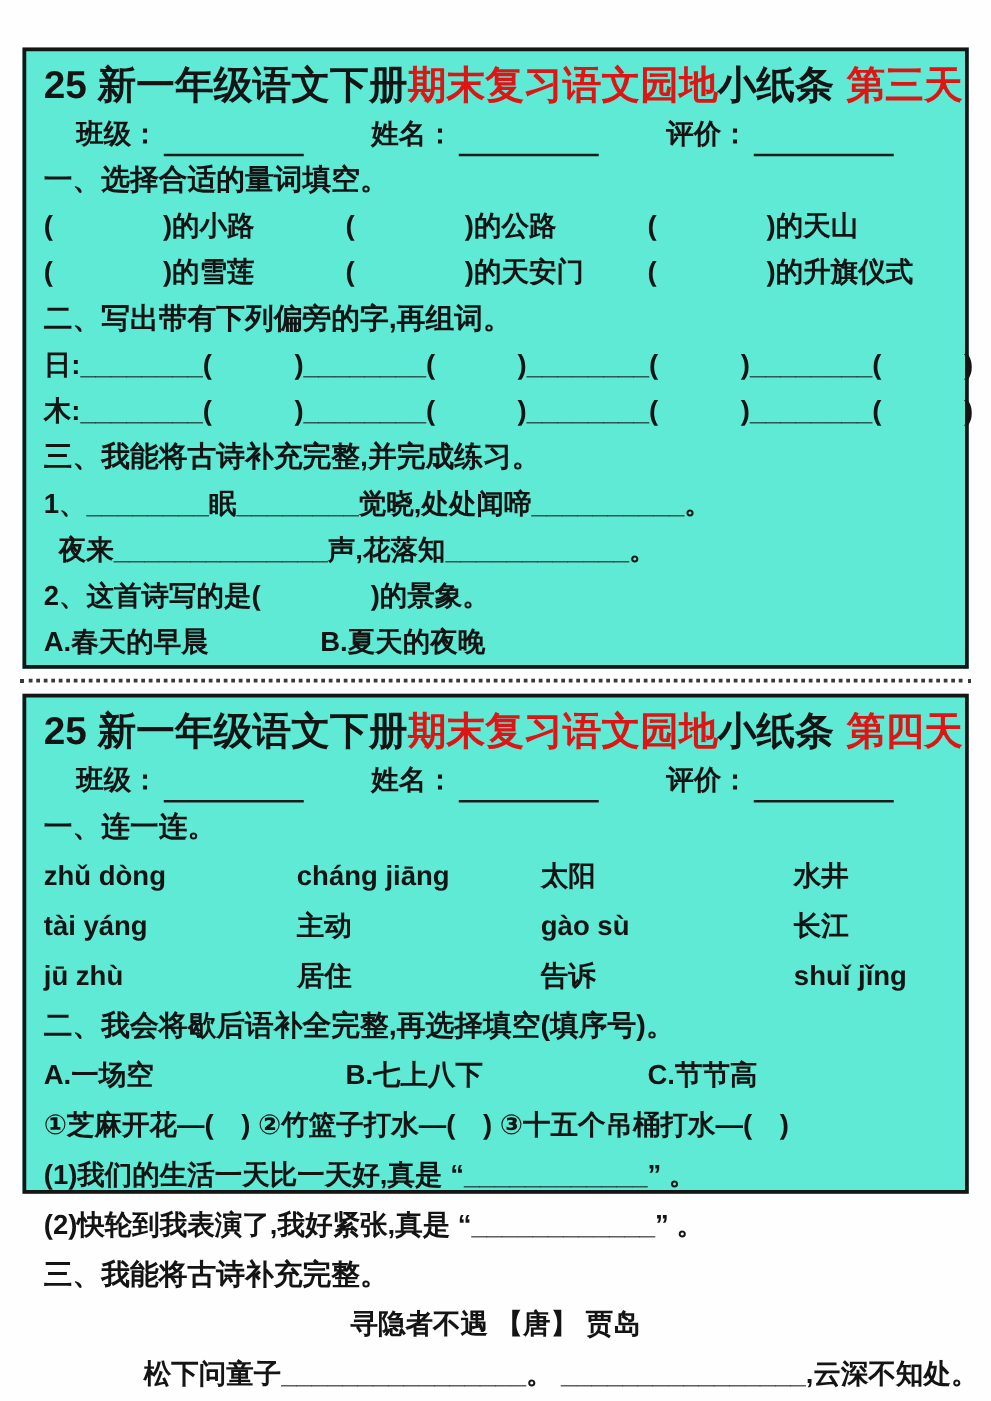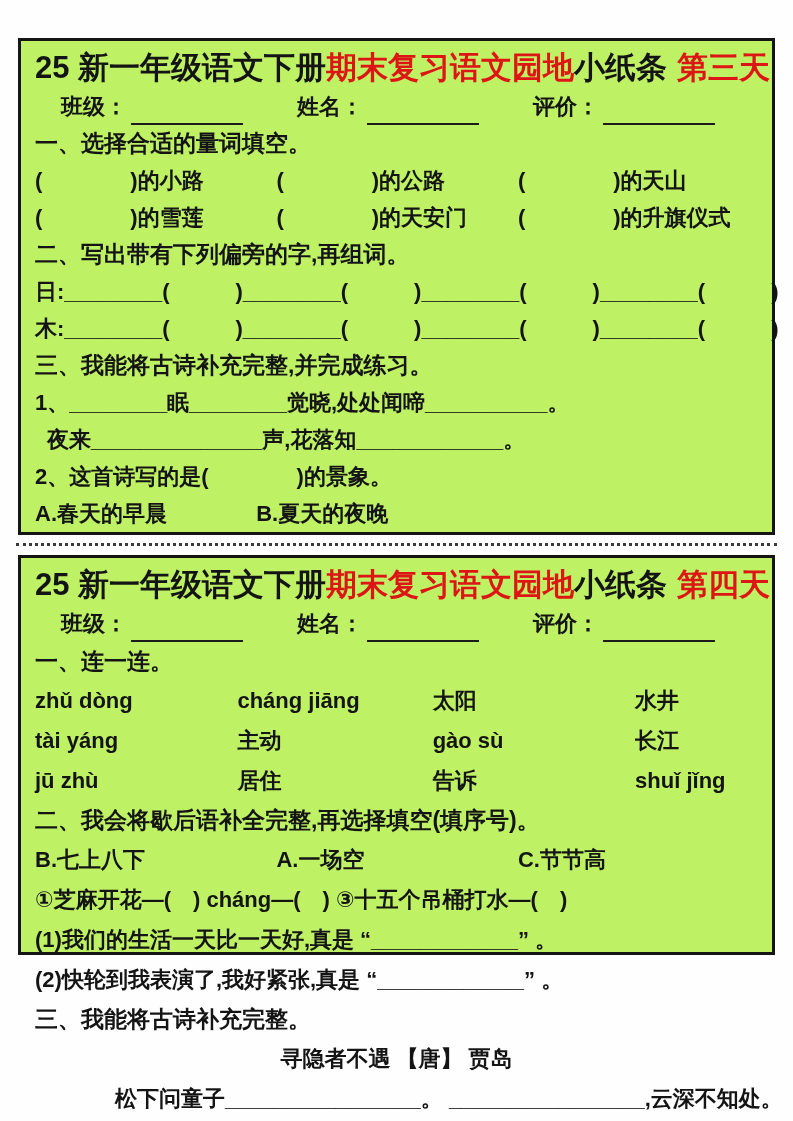--- a/index.html
+++ b/index.html
@@ -8,21 +8,21 @@
     width: 793px; height: 1121px;
     font-family: "Liberation Sans", "DejaVu Sans", sans-serif;
     color: #141414;
     overflow: hidden;
   }
   .page { width: 793px; height: 1121px; position: relative; background: #fefefe; }
   .sheet {
     position: absolute;
     left: 18px; width: 757px;
     border: 3px solid #151515;
-    background: #bef264;
+    background: #5eead4;
     padding: 6px 14px 8px 14px;
   }
   .sheet.day3 { top: 38px; height: 497px; }
   .sheet.day4 { top: 555px; height: 400px; }
   .cutline {
     position: absolute;
     left: 16px; width: 761px; top: 543px;
     border-top: 3px dotted #3a3a3a;
   }
   .box-title {
@@ -143,25 +143,25 @@
     </div>
     <div class="line cols4">
       <span>jū  zhù</span>
       <span>居住</span>
       <span>告诉</span>
       <span>shuǐ jǐng</span>
     </div>
 
     <div class="h">二、我会将歇后语补全完整,再选择填空(填序号)。</div>
     <div class="line cols3">
+      <span>A.一场空</span>
       <span>B.七上八下</span>
-      <span>A.一场空</span>
       <span>C.节节高</span>
     </div>
-    <div class="line">①芝麻开花—(　) cháng—(　) ③十五个吊桶打水—(　)</div>
+    <div class="line">①芝麻开花—(　) ②竹篮子打水—(　) ③十五个吊桶打水—(　)</div>
     <div class="line">(1)我们的生活一天比一天好,真是 “____________” 。</div>
     <div class="line">(2)快轮到我表演了,我好紧张,真是 “____________” 。</div>
 
     <div class="h">三、我能将古诗补充完整。</div>
     <div class="line poem-title">寻隐者不遇 【唐】 贾岛</div>
     <div class="line poem-line">松下问童子________________。 ________________,云深不知处。</div>
   </div>
 
 </div>
 

